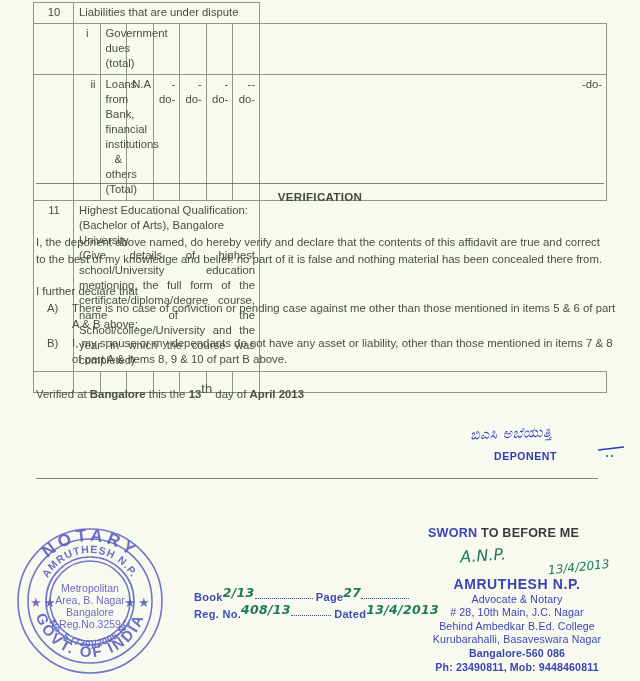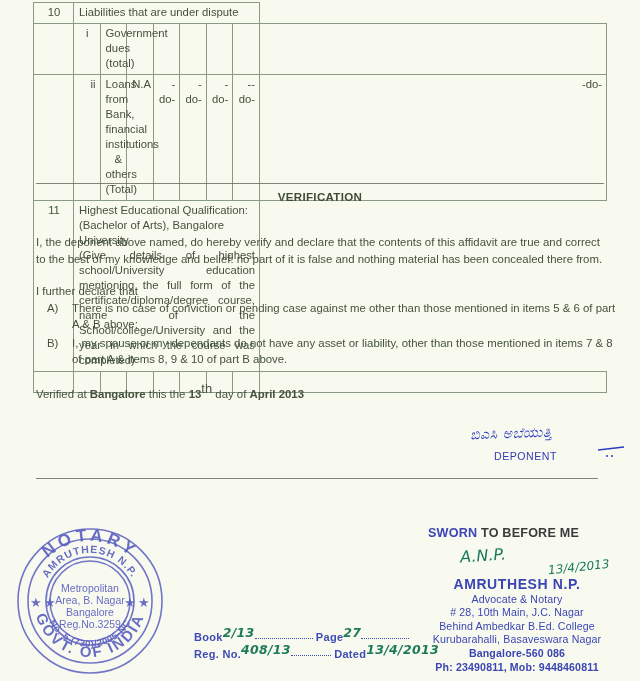--- a/index.html
+++ b/index.html
@@ -127,21 +127,21 @@
     font-style: italic;
     letter-spacing: .6px;
     transform: rotate(-2deg);
     white-space: nowrap;
   }
   #deponent-label {
     position: absolute;
     left: 494px;
     top: 450px;
     font-size: 10.6px;
-    font-weight: normal;
+    font-weight: bold;
     letter-spacing: .5px;
     color: #2f3ab4;
   }
   #deponent-flourish {
     position: absolute;
     left: 596px;
     top: 440px;
     width: 30px;
     height: 22px;
     color: #2c3bbf;
@@ -157,21 +157,20 @@
   }
   #notary-seal svg { display: block; }
 
   
   .reg-row {
     position: absolute;
     font-size: 11px;
     color: #3f4bb5;
     font-weight: bold;
     letter-spacing: .2px;
-    margin-top: 40px;
   }
   #book-row { left: 194px; top: 589px; }
   #reg-row  { left: 194px; top: 606px; }
   .reg-row .lbl { letter-spacing: .3px; }
   .dots {
     display: inline-block;
     border-bottom: 1.4px dotted #3f4bb5;
     vertical-align: 2px;
   }
   .hand {

